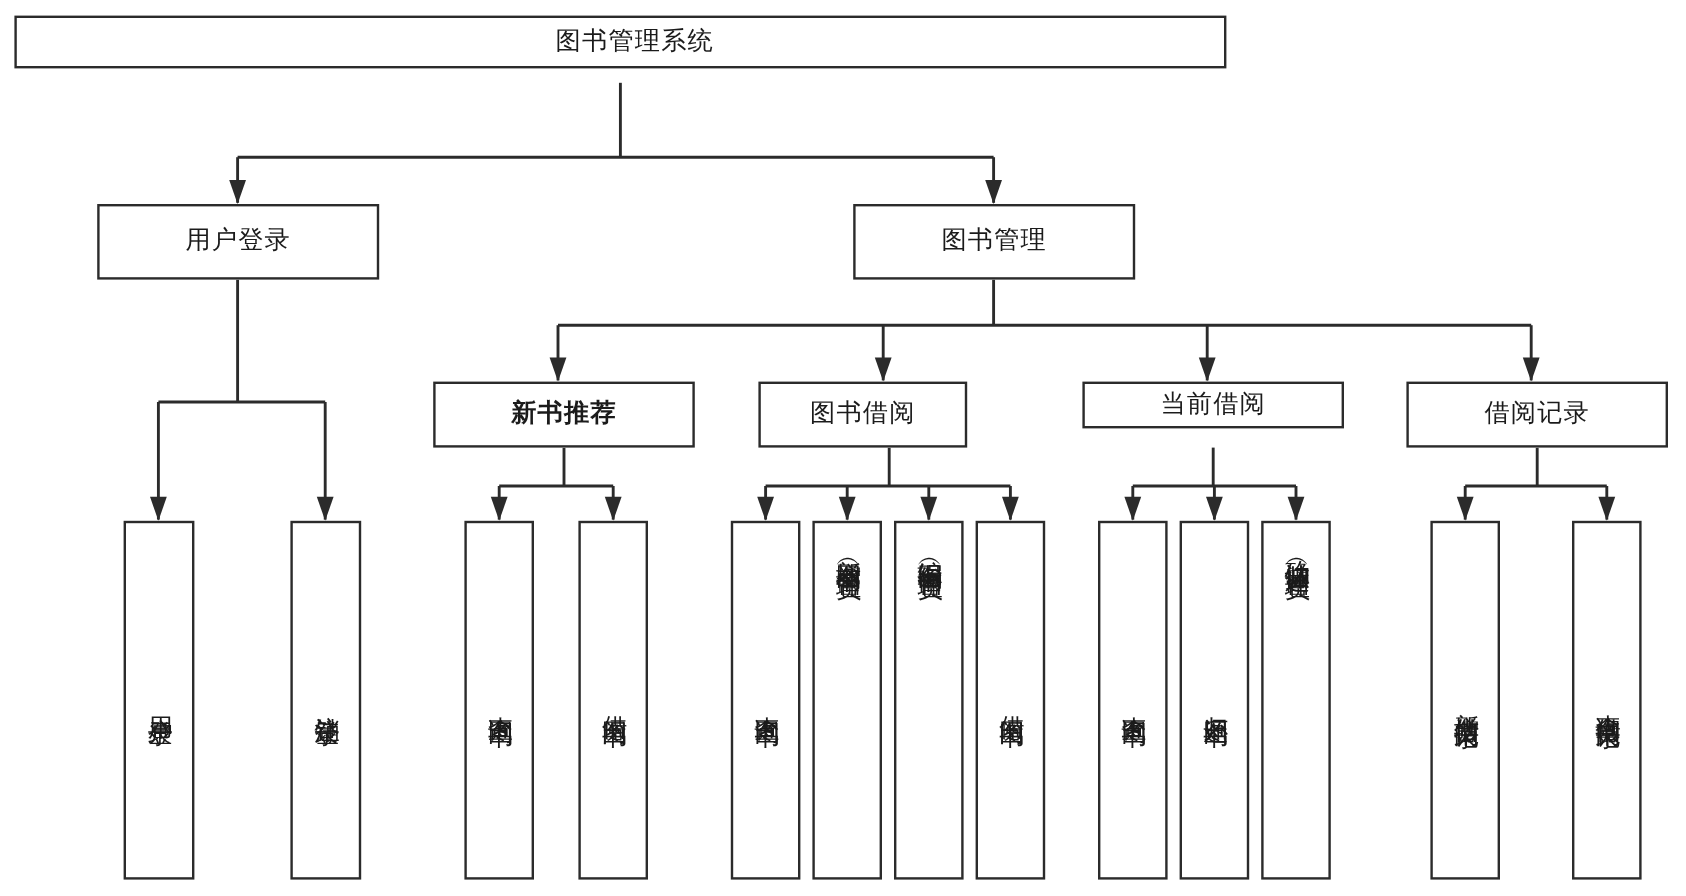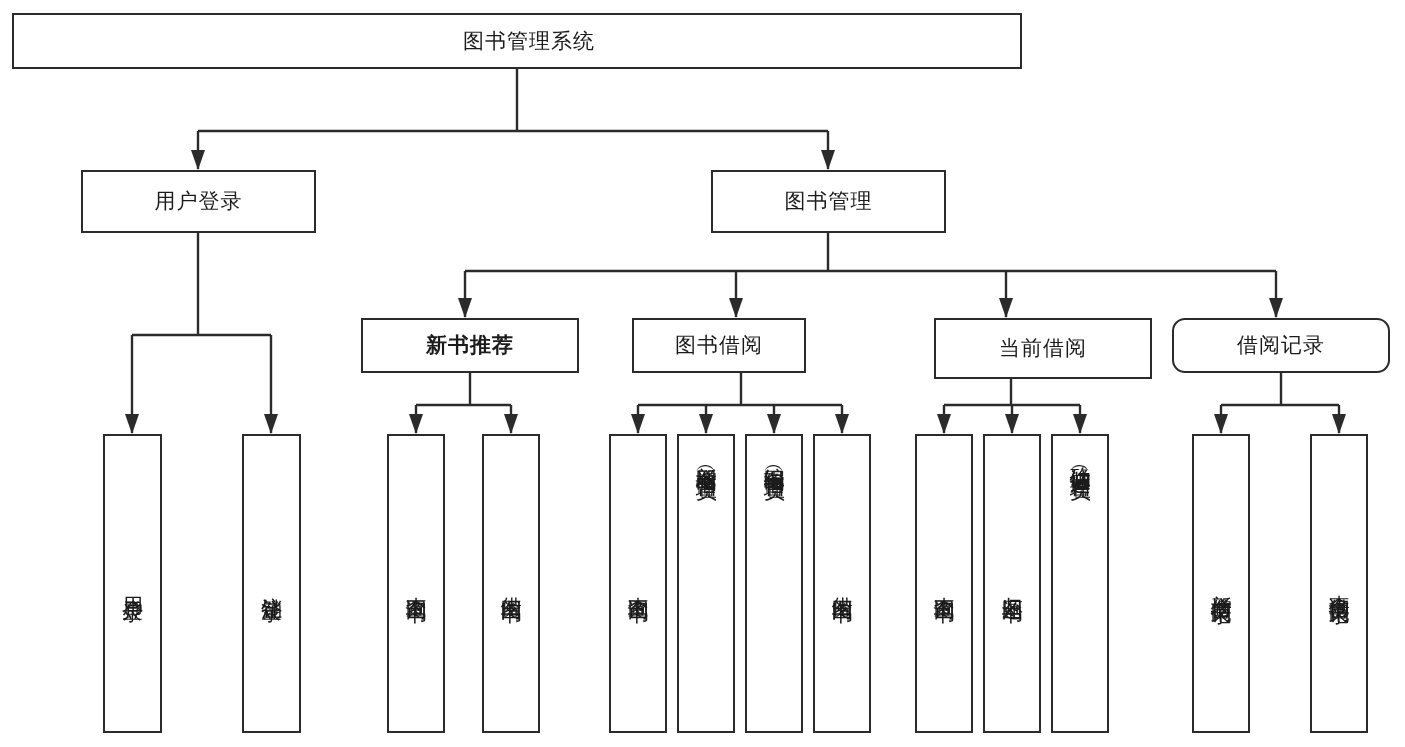--- a/index.html
+++ b/index.html
@@ -133,39 +133,39 @@
       <line x1="1080" y1="405" x2="1080" y2="433" stroke="#2b2b2b" stroke-width="2.4"></line>
       <polygon points="1073,414 1087,414 1080,434" fill="#2b2b2b"></polygon>
       <line x1="1281" y1="373" x2="1281" y2="405" stroke="#2b2b2b" stroke-width="2.4"></line>
       <line x1="1221" y1="405" x2="1339" y2="405" stroke="#2b2b2b" stroke-width="2.4"></line>
       <line x1="1221" y1="405" x2="1221" y2="433" stroke="#2b2b2b" stroke-width="2.4"></line>
       <polygon points="1214,414 1228,414 1221,434" fill="#2b2b2b"></polygon>
       <line x1="1339" y1="405" x2="1339" y2="433" stroke="#2b2b2b" stroke-width="2.4"></line>
       <polygon points="1332,414 1346,414 1339,434" fill="#2b2b2b"></polygon>
     </svg>
   <div id="boxes-layer">
-      <div class="node-box horizontal" style="left: 12px; top: 13px; width: 1010px; height: 56px; padding-left: 24px;">
+      <div class="node-box horizontal" style="left: 12px; top: 13px; width: 1010px; height: 44px; padding-left: 24px;">
         <span class="node-label-h">图书管理系统</span>
       </div>
       <div class="node-box horizontal" style="left: 81px; top: 170px; width: 235px; height: 63px;">
         <span class="node-label-h">用户登录</span>
       </div>
       <div class="node-box horizontal" style="left: 711px; top: 170px; width: 235px; height: 63px; justify-content: center;">
         <span class="node-label-h">图书管理</span>
       </div>
       <div class="node-box horizontal" style="left: 361px; top: 318px; width: 218px; height: 55px; font-weight: bold;">
         <span class="node-label-h">新书推荐</span>
       </div>
       <div class="node-box horizontal" style="left: 632px; top: 318px; width: 174px; height: 55px;">
         <span class="node-label-h">图书借阅</span>
       </div>
-      <div class="node-box horizontal" style="left: 902px; top: 318px; width: 218px; height: 61px; margin-left: 32px;">
+      <div class="node-box horizontal" style="left: 902px; top: 318px; width: 218px; height: 39px;">
         <span class="node-label-h">当前借阅</span>
       </div>
-      <div class="node-box horizontal" style="left: 1172px; top: 318px; width: 218px; height: 55px; border-radius: 13px;">
+      <div class="node-box horizontal" style="left: 1172px; top: 318px; width: 218px; height: 55px;">
         <span class="node-label-h">借阅记录</span>
       </div>
       <div class="node-box vertical" style="left: 103px; top: 434px; width: 59px; height: 299px;">
         <div class="vbox-inner centered">
           <span class="node-label-v">用户登录</span>
         </div>
       </div>
       <div class="node-box vertical" style="left: 242px; top: 434px; width: 59px; height: 299px;">
         <div class="vbox-inner centered">
           <span class="node-label-v">注销登录</span>

